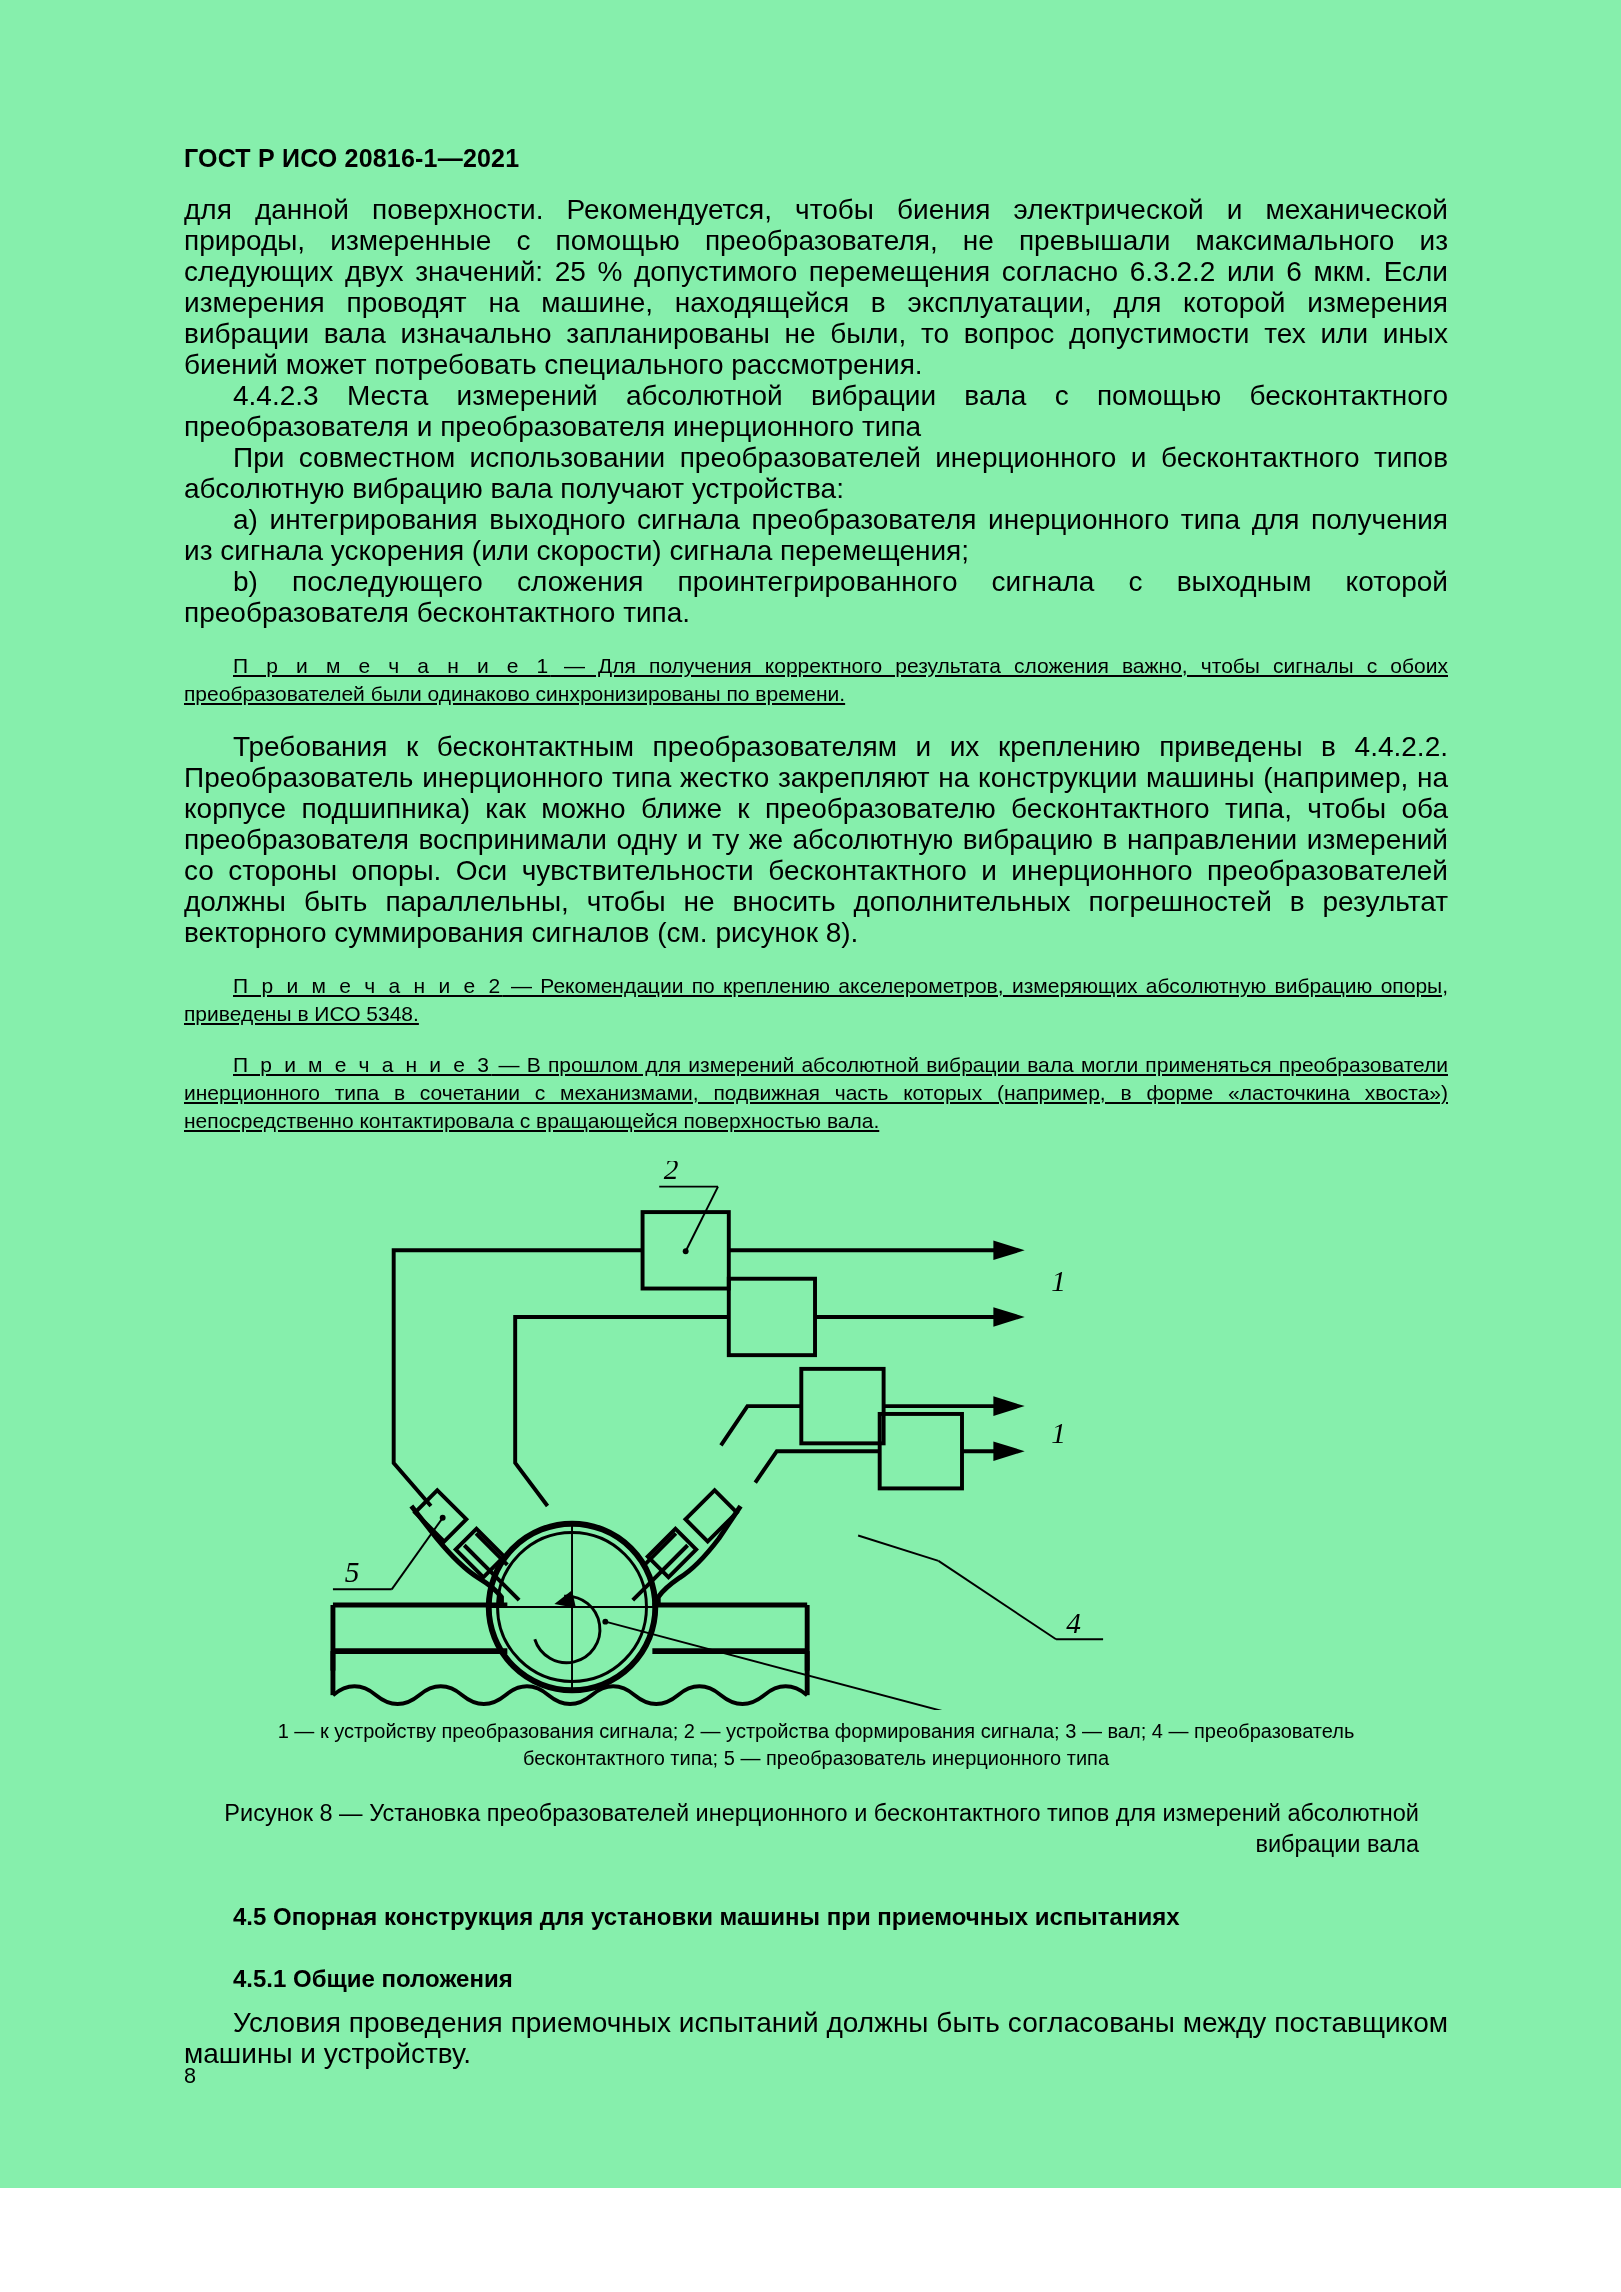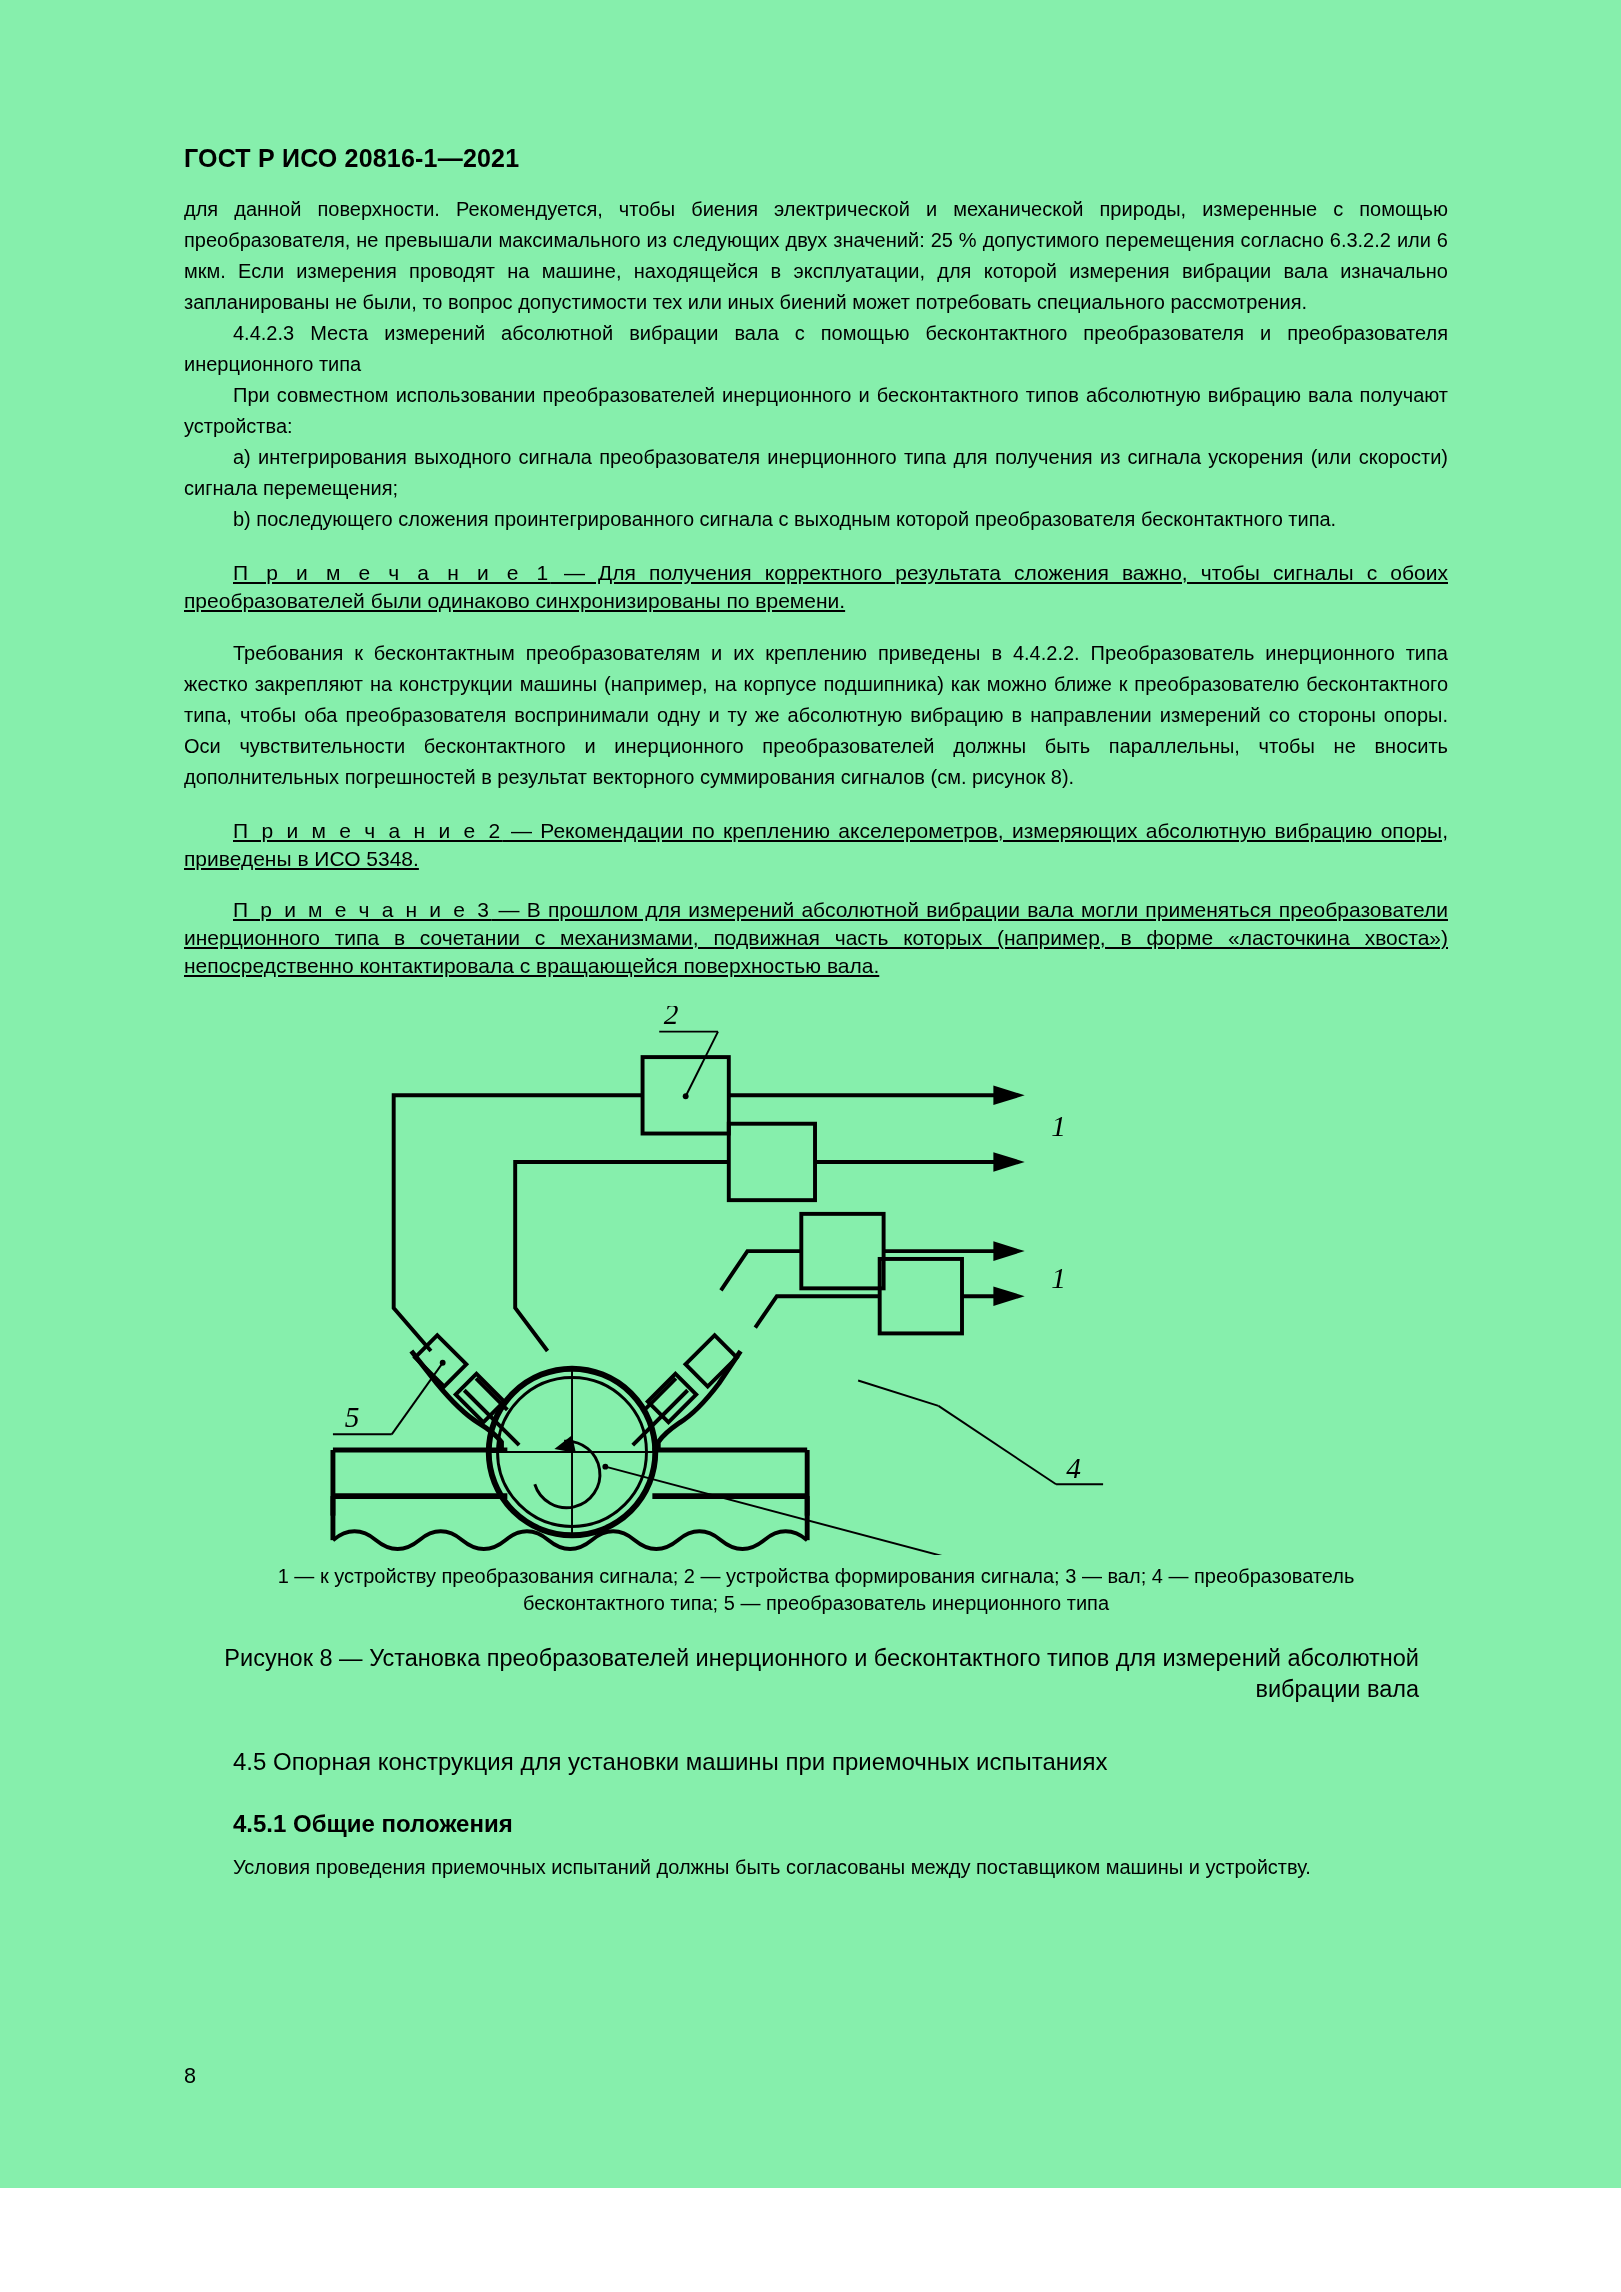--- a/index.html
+++ b/index.html
@@ -29,21 +29,21 @@
   .doc-header {
     font-size: 25px;
     font-weight: bold;
     letter-spacing: 0.2px;
     margin-top: 145px;
     margin-bottom: 0;
     line-height: 1.1;
   }
   p {
     margin: 0;
-    font-size: 20px;
+    font-size: 28px;
     line-height: 31px;
     text-align: justify;
     text-justify: inter-word;
     hyphens: manual;
   }
   .body-para {
     text-indent: 0;
   }
   .indent {
     text-indent: 49px;
@@ -83,21 +83,21 @@
   .fig-caption {
     font-size: 23.5px;
     line-height: 31px;
     text-align: right;
     margin: 25.5px auto 0;
     width: 1206px;
   }
 
   h2.sec {
     font-size: 24px;
-    font-weight: normal;
+    font-weight: bold;
     margin: 43px 0 11px 0;
     text-indent: 49px;
     line-height: 1.2;
   }
   h3.sec {
     font-size: 24px;
     font-weight: bold;
     margin: 33px 0 0 0;
     text-indent: 49px;
     line-height: 1.2;

